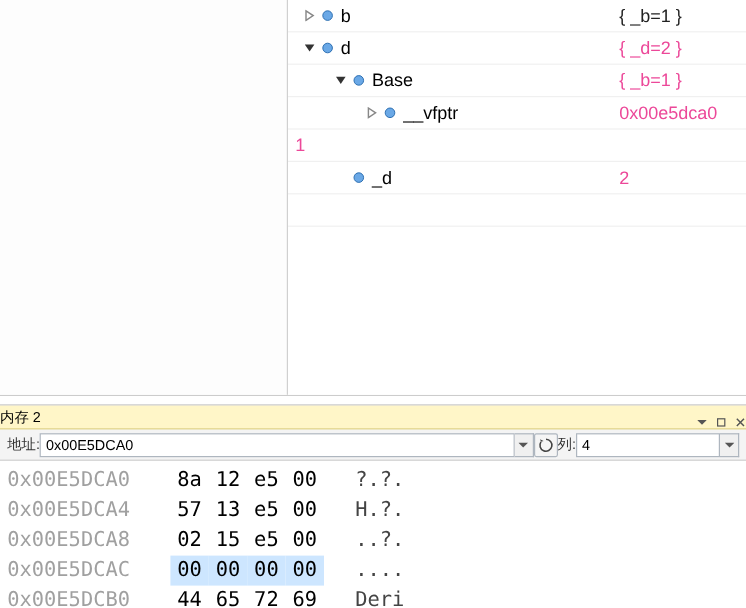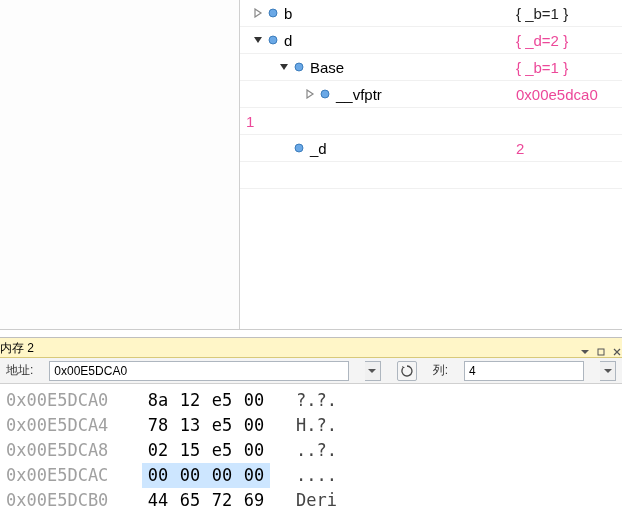--- a/index.html
+++ b/index.html
@@ -88,21 +88,21 @@
   .memory-title-right { display: flex; align-items: center; gap: 6px; }
   .title-icon { width: 10px; height: 10px; display:inline-flex; align-items:center; justify-content:center; }
   .title-icon svg { width: 8px; height: 8px; }
   .memory-toolbar {
     height: 26px;
     background: #f4f4f4;
     border-bottom: 1px solid #d0d0d0;
     display: flex;
     align-items: center;
     padding: 0 6px;
-    gap: 16px;
+    gap: 0;
     font-size: 12px;
   }
   .addr-label { color: #333; }
   .addr-input {
     flex: 1;
     height: 20px;
     border: 1px solid #aeb6bf;
     padding: 1px 4px;
     font-size: 12px;
     background: #fff;
@@ -287,21 +287,21 @@
           <span class="byte">8a</span>
           <span class="byte">12</span>
           <span class="byte">e5</span>
           <span class="byte">00</span>
         </span>
         <span class="mem-ascii">?.?.</span>
       </div>
       <div class="mem-row">
         <span class="mem-addr">0x00E5DCA4</span>
         <span class="mem-bytes">
-          <span class="byte">78</span>
+          <span class="byte">57</span>
           <span class="byte">13</span>
           <span class="byte">e5</span>
           <span class="byte">00</span>
         </span>
         <span class="mem-ascii">H.?.</span>
       </div>
       <div class="mem-row">
         <span class="mem-addr">0x00E5DCA8</span>
         <span class="mem-bytes">
           <span class="byte">02</span>

